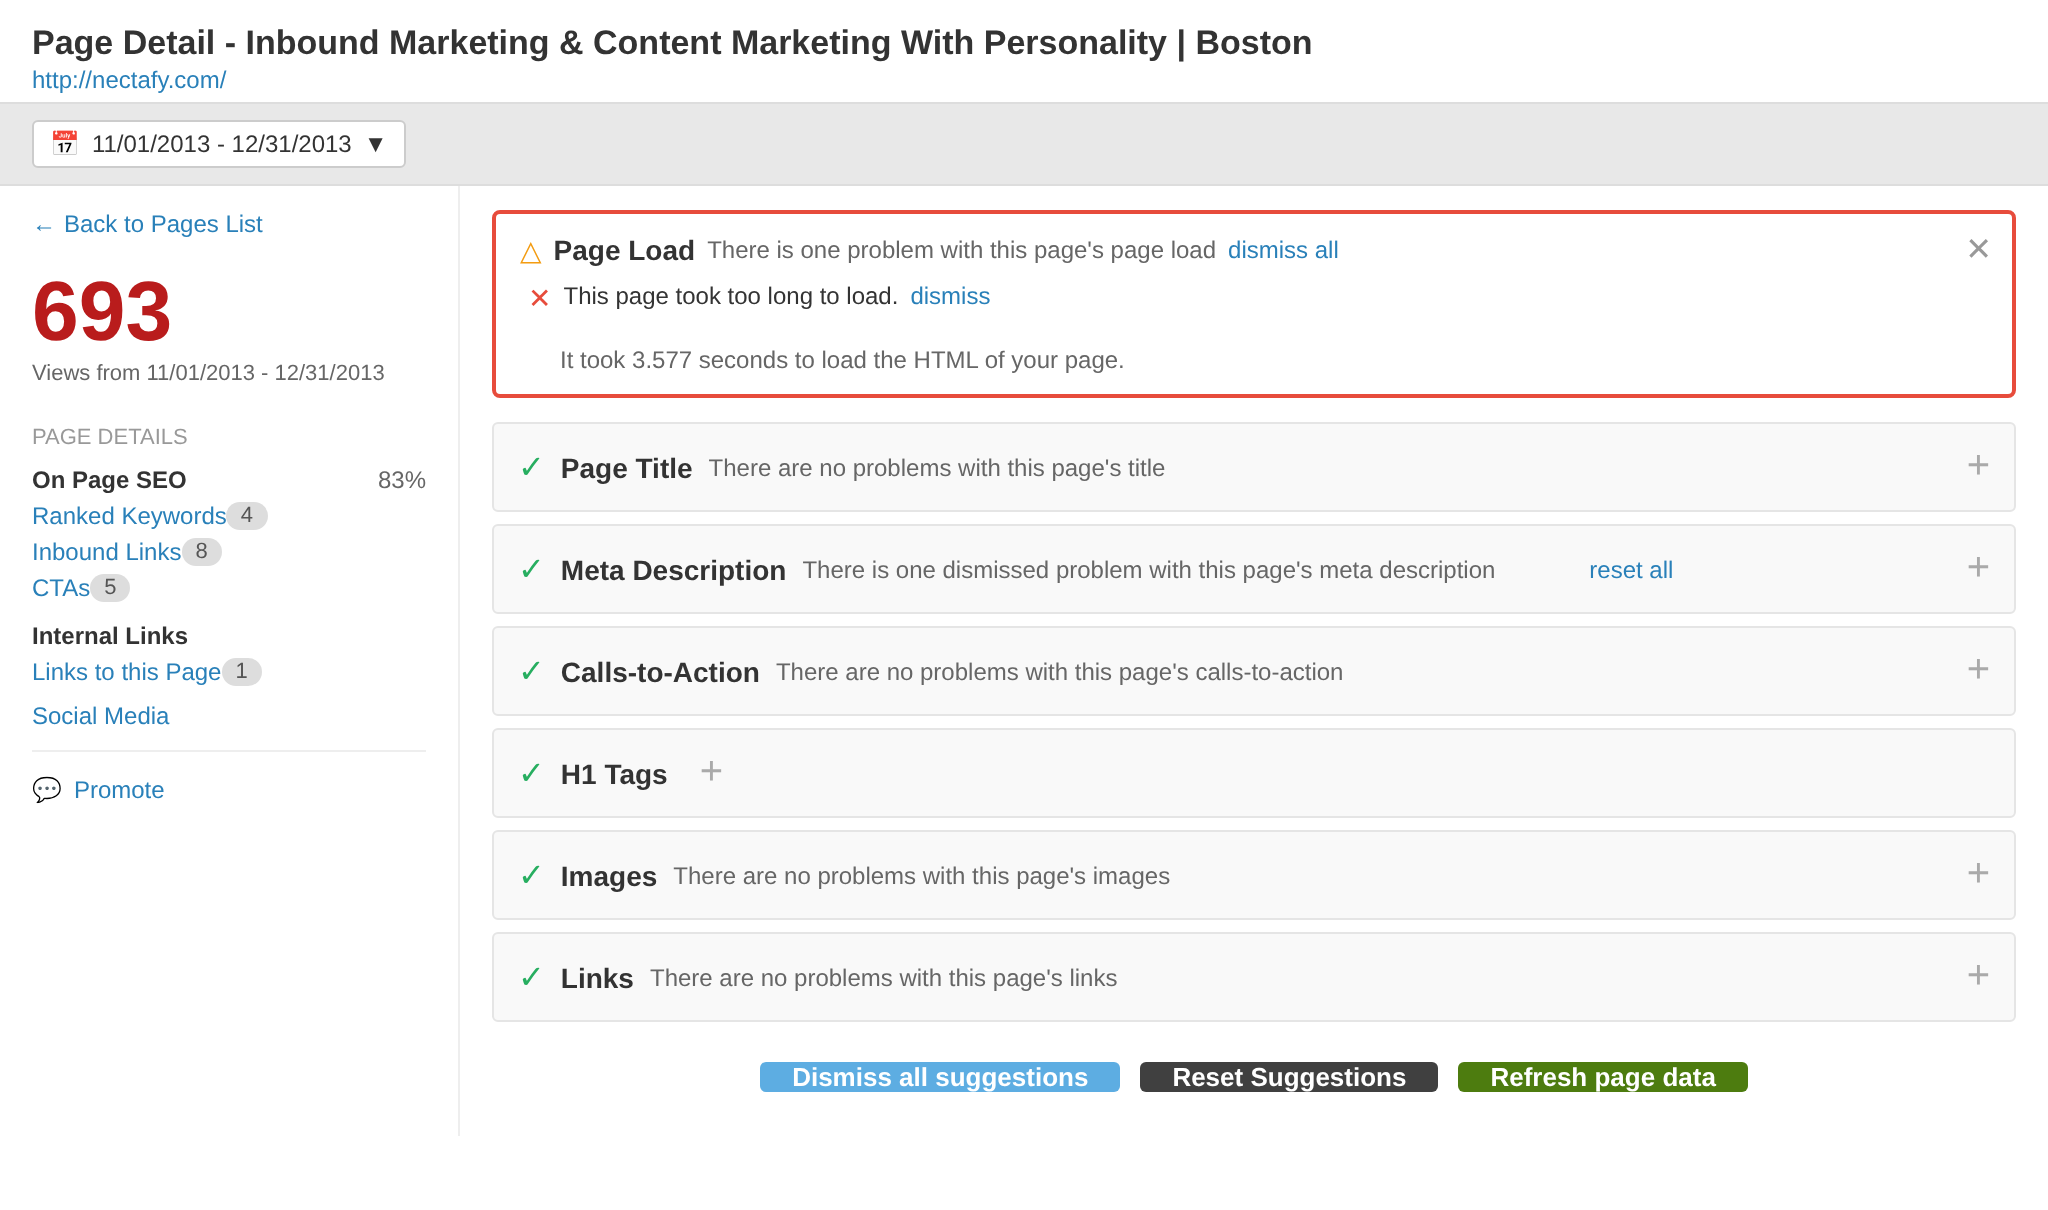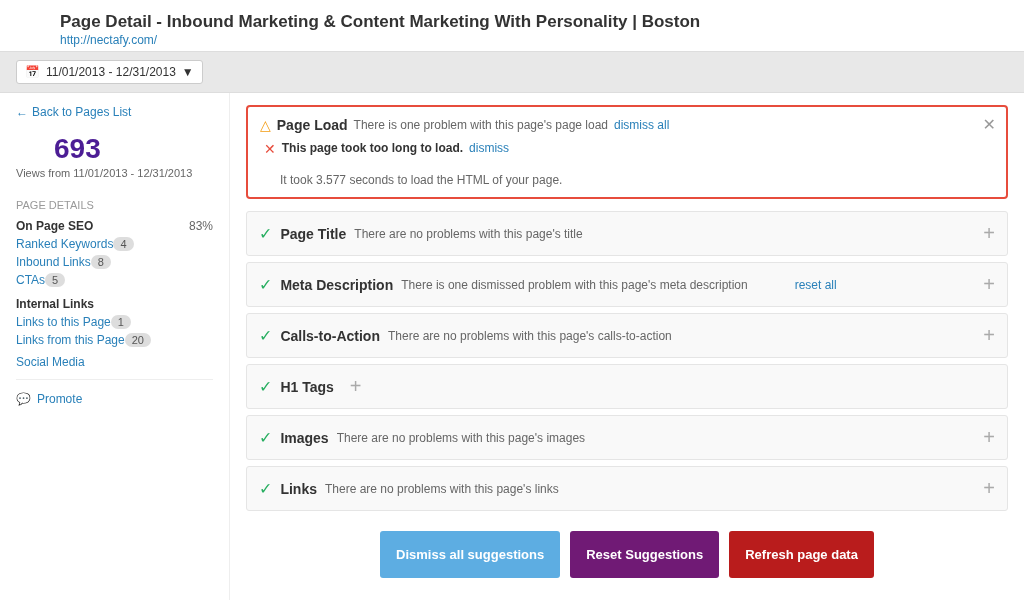--- a/index.html
+++ b/index.html
@@ -1,36 +1,36 @@
 <!DOCTYPE html>
 <html><head>
   <meta charset="utf-8">
   <style>
     * { box-sizing: border-box; margin: 0; padding: 0; }
     body { font-family: Arial, sans-serif; font-size: 13px; background: #f5f5f5; color: #333; }
 
     .page-wrapper { background: #fff; max-width: 1024px; min-height: 605px; margin: 0 auto; overflow: hidden; }
 
     
-    .page-header { padding: 12px 16px 4px 16px; margin-left: 44px; }
+    .page-header { padding: 12px 16px 4px 16px; }
     .page-title { font-size: 17px; font-weight: bold; color: #333; }
     .page-url a { color: #2980b9; font-size: 12px; text-decoration: none; }
 
     
     .date-bar { background: #e8e8e8; padding: 8px 16px; border-top: 1px solid #ddd; border-bottom: 1px solid #ddd; }
     .date-picker { display: inline-flex; align-items: center; background: #fff; border: 1px solid #ccc; border-radius: 3px; padding: 4px 8px; cursor: pointer; font-size: 12px; gap: 6px; }
     .date-picker .cal-icon { color: #666; }
 
     
     .main-content { display: flex; padding: 0; }
 
     
     .sidebar { width: 230px; min-width: 230px; padding: 12px 16px; border-right: 1px solid #eee; }
     .back-link { color: #2980b9; font-size: 12px; text-decoration: none; display: flex; align-items: center; gap: 4px; margin-bottom: 16px; }
-    .views-count { font-size: 28px; font-weight: bold; color: #4c1d95; line-height: 1; margin-bottom: 4px; margin-left: 38px; }
+    .views-count { font-size: 42px; font-weight: bold; color: #b91c1c; line-height: 1; margin-bottom: 4px; }
     .views-label { font-size: 11px; color: #666; margin-bottom: 16px; }
 
     .section-label { font-size: 11px; color: #999; text-transform: uppercase; margin-bottom: 6px; margin-top: 20px; }
     .detail-row { display: flex; justify-content: space-between; padding: 2px 0; font-size: 12px; }
     .detail-row .label { color: #333; font-weight: bold; }
     .detail-row .value { color: #666; }
 
     .sidebar-link-row { display: flex; justify-content: flex-start; align-items: center; padding: 2px 0; }
     .sidebar-link-row a { color: #2980b9; font-size: 12px; text-decoration: none; }
     .sidebar-link-row .badge { background: #ddd; border-radius: 10px; padding: 1px 7px; font-size: 11px; color: #555; }
@@ -43,38 +43,38 @@
     .right-panel { flex: 1; padding: 12px 16px; }
 
     
     .alert-box { border: 2px solid #e74c3c; border-radius: 4px; background: #fff; padding: 10px 12px; margin-bottom: 12px; position: relative; }
     .alert-header { display: flex; align-items: center; gap: 6px; margin-bottom: 8px; }
     .alert-title { font-size: 14px; font-weight: bold; color: #333; }
     .alert-subtext { font-size: 12px; color: #666; }
     .alert-dismiss-all { color: #2980b9; font-size: 12px; cursor: pointer; }
     .alert-close { position: absolute; top: 8px; right: 10px; color: #999; cursor: pointer; font-size: 16px; }
     .alert-item { display: flex; align-items: flex-start; gap: 6px; margin-bottom: 4px; padding-left: 4px; }
-    .alert-item-text { font-size: 12px; color: #333; font-weight: bold; }
+    .alert-item-text { font-size: 12px; color: #333; font-weight: normal; }
     .alert-dismiss { color: #2980b9; font-size: 12px; cursor: pointer; }
     .alert-detail { font-size: 12px; color: #666; padding-left: 20px; margin-top: 16px; }
 
     
     .seo-row { display: flex; align-items: center; background: #f9f9f9; border: 1px solid #e5e5e5; border-radius: 3px; padding: 10px 12px; margin-bottom: 6px; cursor: pointer; }
     .check-icon { color: #27ae60; font-size: 16px; margin-right: 8px; }
     .seo-row-title { font-size: 14px; font-weight: bold; color: #333; margin-right: 8px; }
     .seo-row-desc { font-size: 12px; color: #666; flex: 1; }
     .seo-row-desc a { color: #2980b9; text-decoration: none; padding-left: 47px; }
     .seo-row-plus { color: #aaa; font-size: 20px; margin-left: 8px; }
 
     
     .bottom-bar { display: flex; justify-content: center; gap: 10px; padding: 14px 0 10px 0; }
-    .btn { padding: 16px 16px; border: none; border-radius: 3px; font-size: 13px; font-weight: bold; cursor: pointer; color: #fff; }
+    .btn { padding: 0 16px; border: none; border-radius: 3px; font-size: 13px; font-weight: bold; cursor: pointer; color: #fff; }
     .btn-dismiss { background: #5dade2; }
-    .btn-reset { background: #701a75; }
-    .btn-refresh { background: #b91c1c; }
+    .btn-reset { background: #404040; }
+    .btn-refresh { background: #4d7c0f; }
 
     
     .warn-triangle { color: #f39c12; font-size: 14px; }
     
     .error-circle { color: #e74c3c; font-size: 14px; }
   </style>
 </head>
 <body>
 
 <div class="page-wrapper">
@@ -129,24 +129,20 @@
 
       <div class="detail-row" style="margin-top:6px;">
         <span class="label">Internal Links</span>
       </div>
 
       <div class="sidebar-link-row">
         <a>Links to this Page</a>
         <span class="badge">1</span>
       </div>
 
-      <div class="sidebar-link-row">
-        <a>Links from this Page</a>
-        <span class="badge">20</span>
-      </div>
 
       <div class="sidebar-link-row" style="margin-top:4px;">
         <a>Social Media</a>
       </div>
 
       <hr class="divider">
 
       <div class="promote-btn">
         <span style="color:#2980b9;">💬</span>
         <span>Promote</span>

